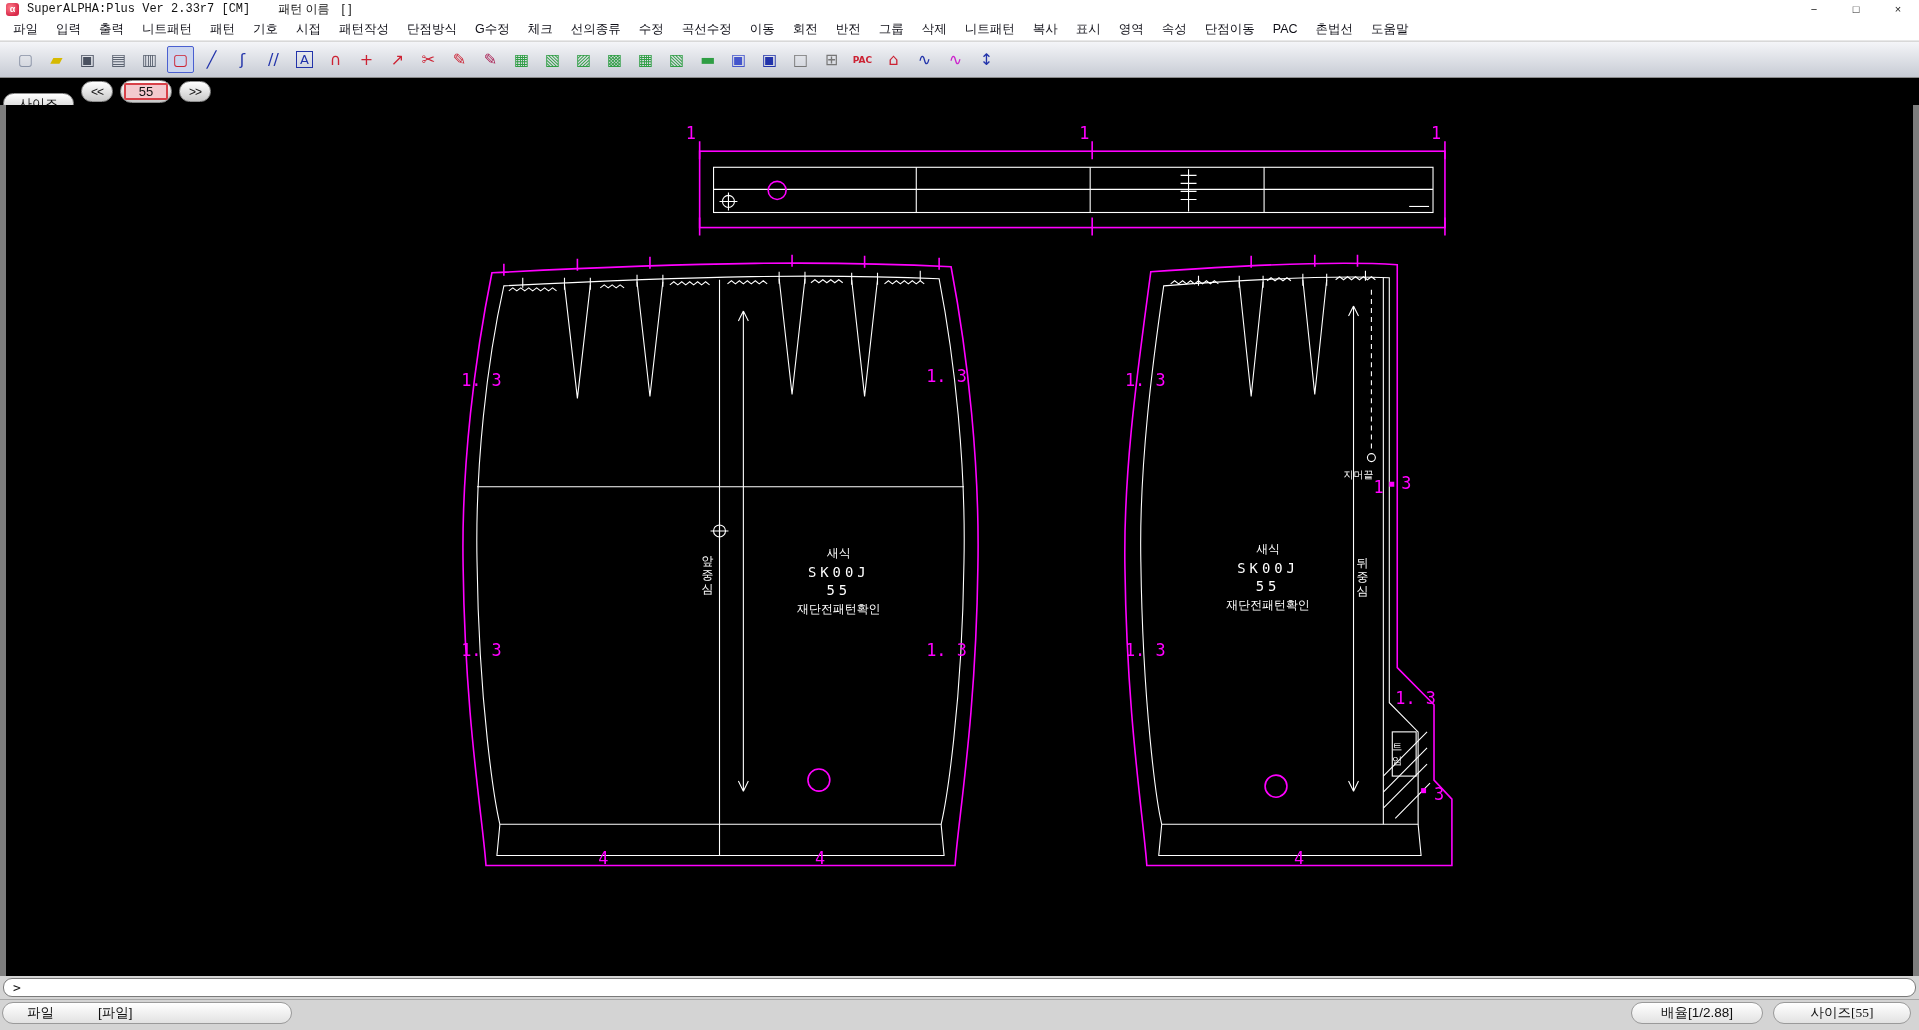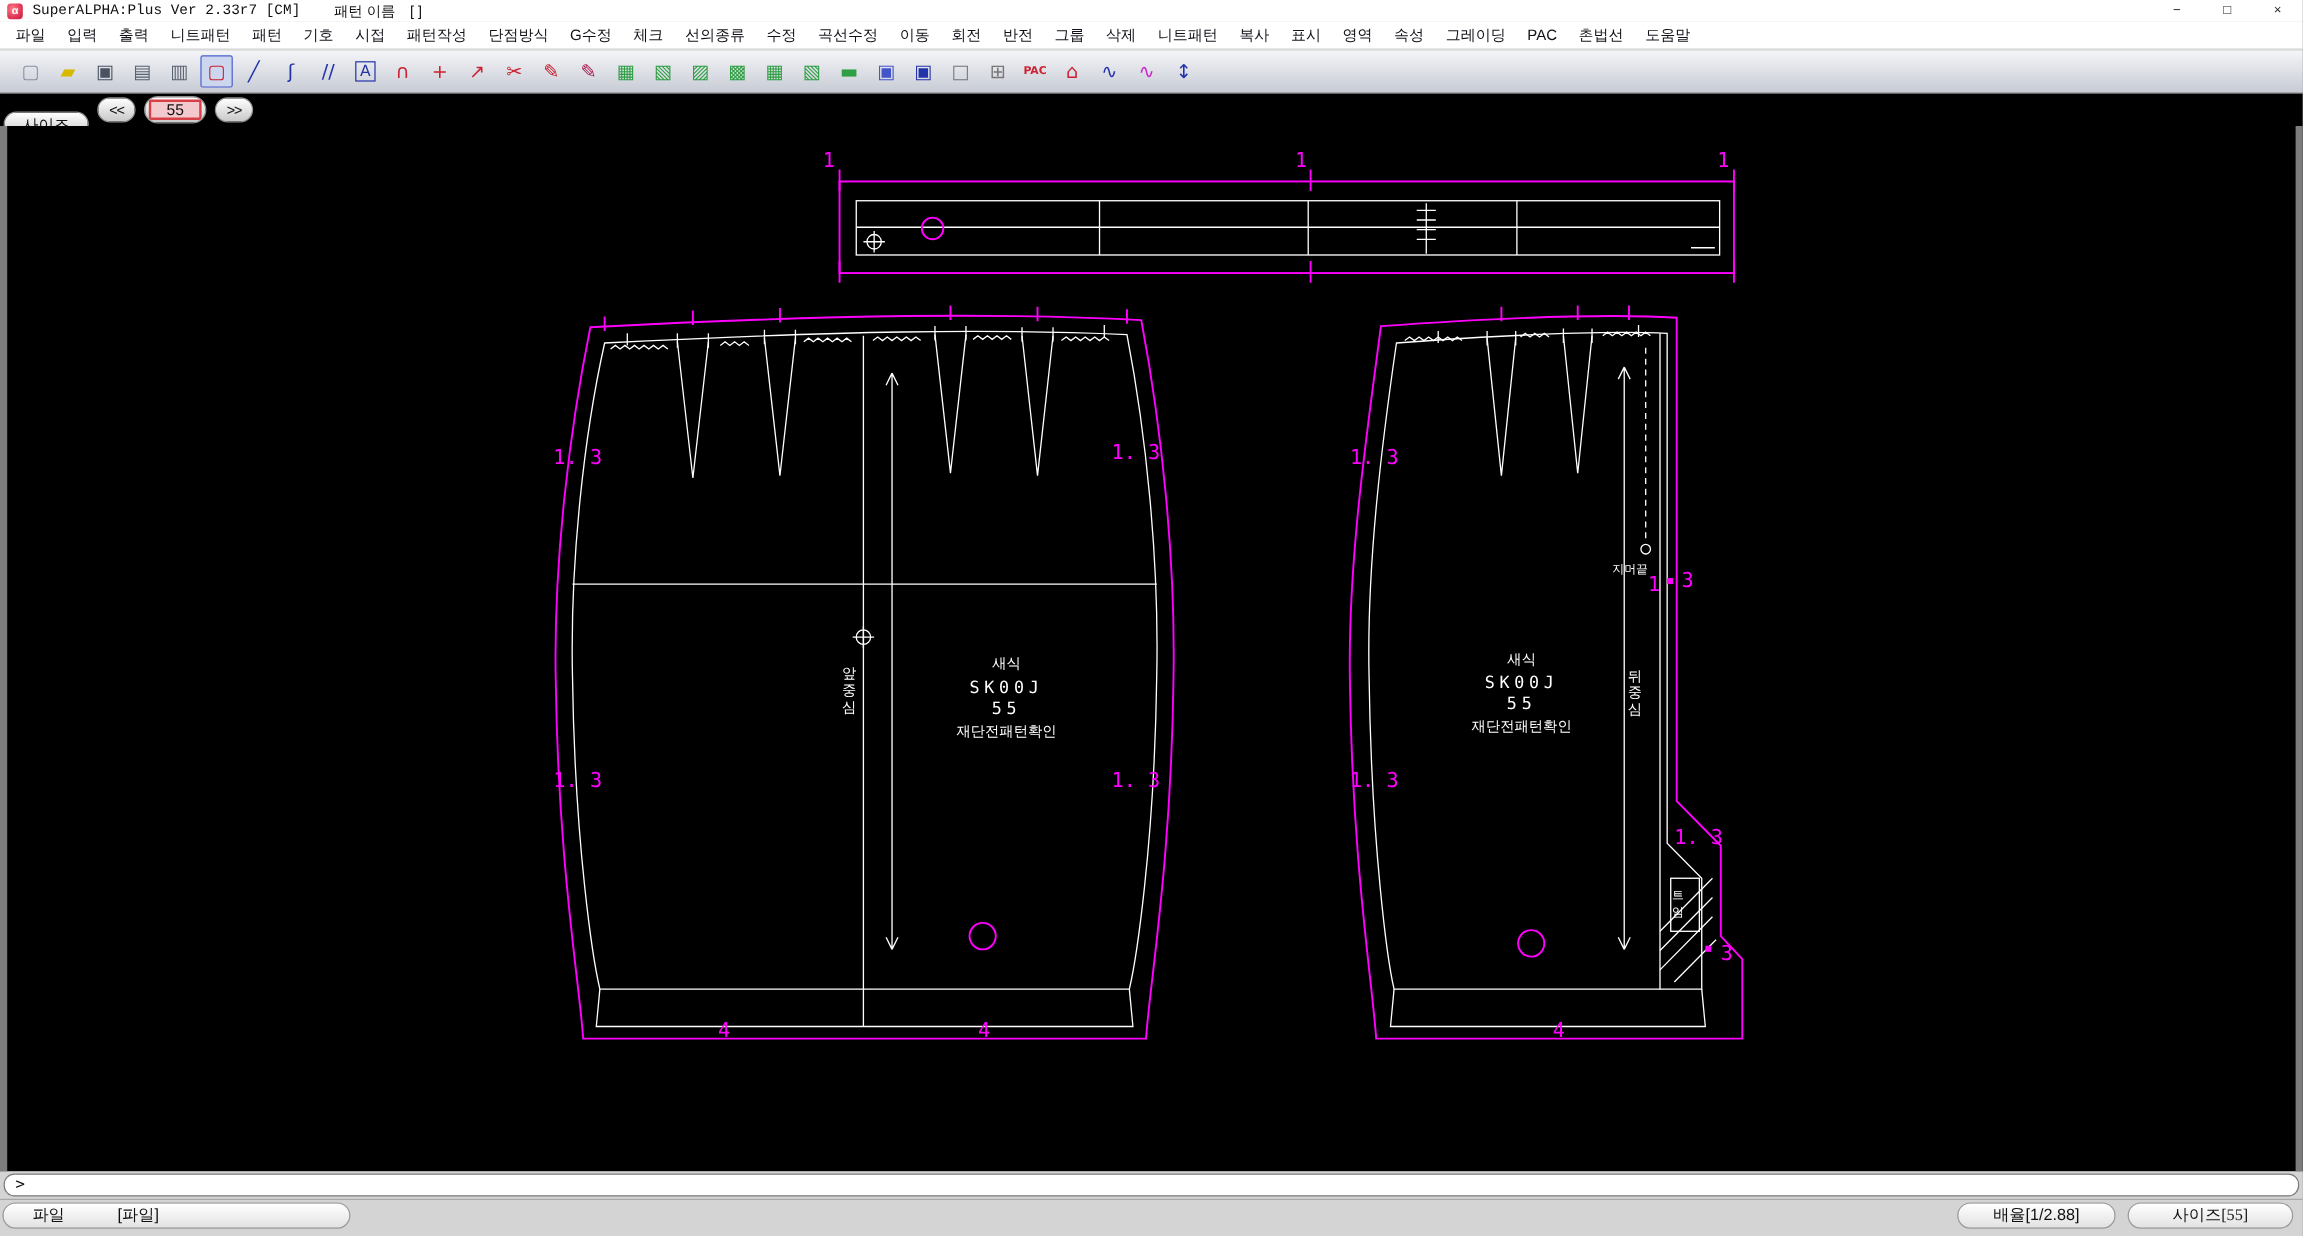--- a/index.html
+++ b/index.html
@@ -103,21 +103,21 @@
     <span class="mi">이동</span>
     <span class="mi">회전</span>
     <span class="mi">반전</span>
     <span class="mi">그룹</span>
     <span class="mi">삭제</span>
     <span class="mi">니트패턴</span>
     <span class="mi">복사</span>
     <span class="mi">표시</span>
     <span class="mi">영역</span>
     <span class="mi">속성</span>
-    <span class="mi">그레이딩</span>
+    <span class="mi">단점이동</span>
     <span class="mi">PAC</span>
     <span class="mi">촌법선</span>
     <span class="mi">도움말</span>
   </div>
 
 <div class="toolbar">
 
 <span class="tb">
       <span class="glyph" style="color: rgb(138, 147, 166);">▢</span>
     </span>

